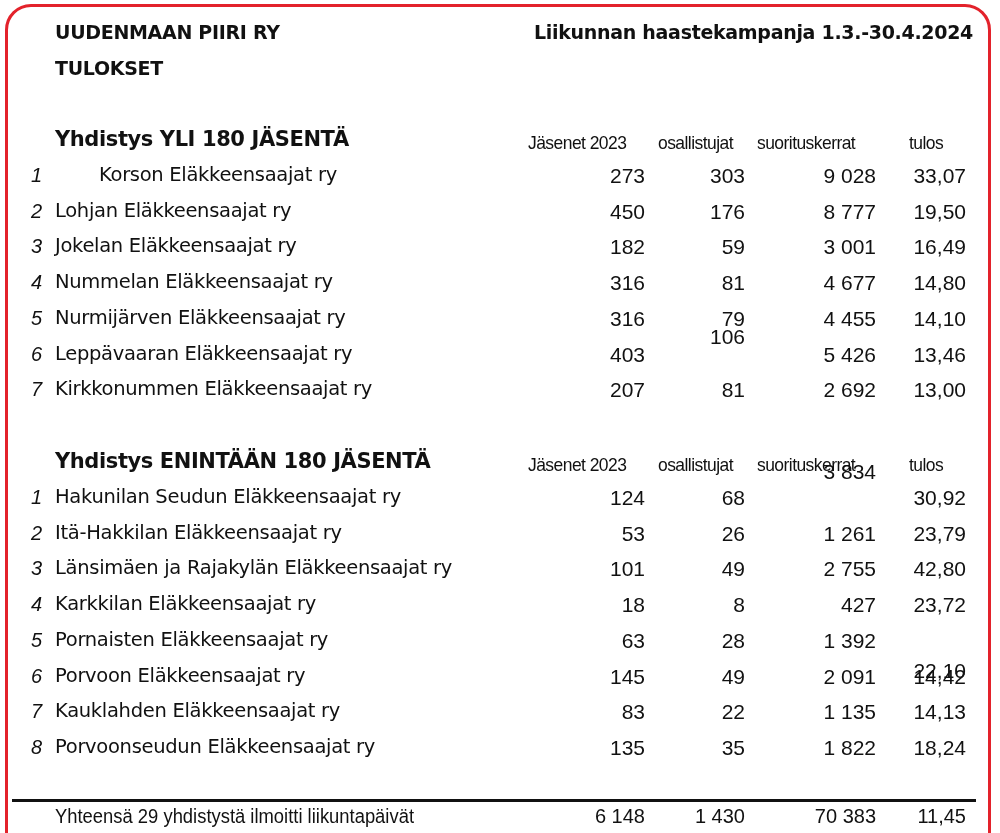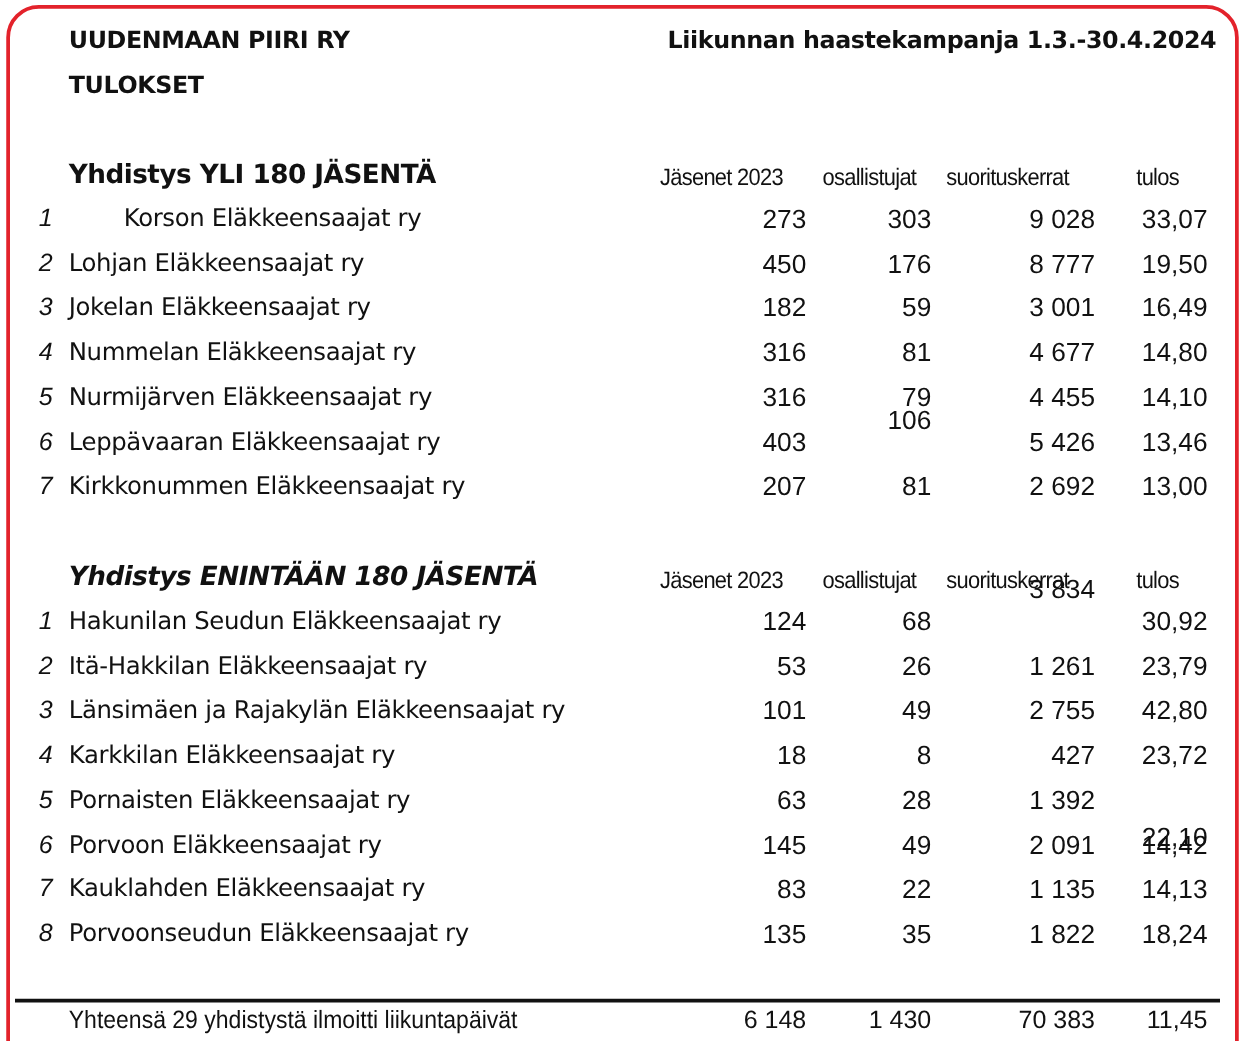--- a/index.html
+++ b/index.html
@@ -80,21 +80,21 @@
       <div class="abs num c4" style="top: 342.5px;">13,46</div>
     </div>
     <div>
       <div class="abs rank" style="left: 31px; top: 378.2px;">7</div>
       <div class="abs name" style="left: 55px; top: 377.2px;">Kirkkonummen Eläkkeensaajat ry</div>
       <div class="abs num c1" style="top: 378.2px;">207</div>
       <div class="abs num c2" style="top: 378.2px;">81</div>
       <div class="abs num c3" style="top: 378.2px;">2 692</div>
       <div class="abs num c4" style="top: 378.2px;">13,00</div>
     </div>
-    <div class="abs section" style="left: 55px; top: 449px; font-style: italic;">Yhdistys ENINTÄÄN 180 JÄSENTÄ</div>
+    <div class="abs section" style="left: 55px; top: 449px;">Yhdistys ENINTÄÄN 180 JÄSENTÄ</div>
     <div class="abs hdr" style="left: 528px; top: 454px;">Jäsenet 2023</div>
     <div class="abs hdr" style="left: 658px; top: 454px;">osallistujat</div>
     <div class="abs hdr" style="left: 757px; top: 454px;">suorituskerrat</div>
     <div class="abs hdr" style="left: 909px; top: 454px;">tulos</div>
     <div>
       <div class="abs rank" style="left: 31px; top: 486px;">1</div>
       <div class="abs name" style="left: 55px; top: 485px;">Hakunilan Seudun Eläkkeensaajat ry</div>
       <div class="abs num c1" style="top: 486px;">124</div>
       <div class="abs num c2" style="top: 486px;">68</div>
       <div class="abs num c3" style="top: 460px;">3 834</div>

